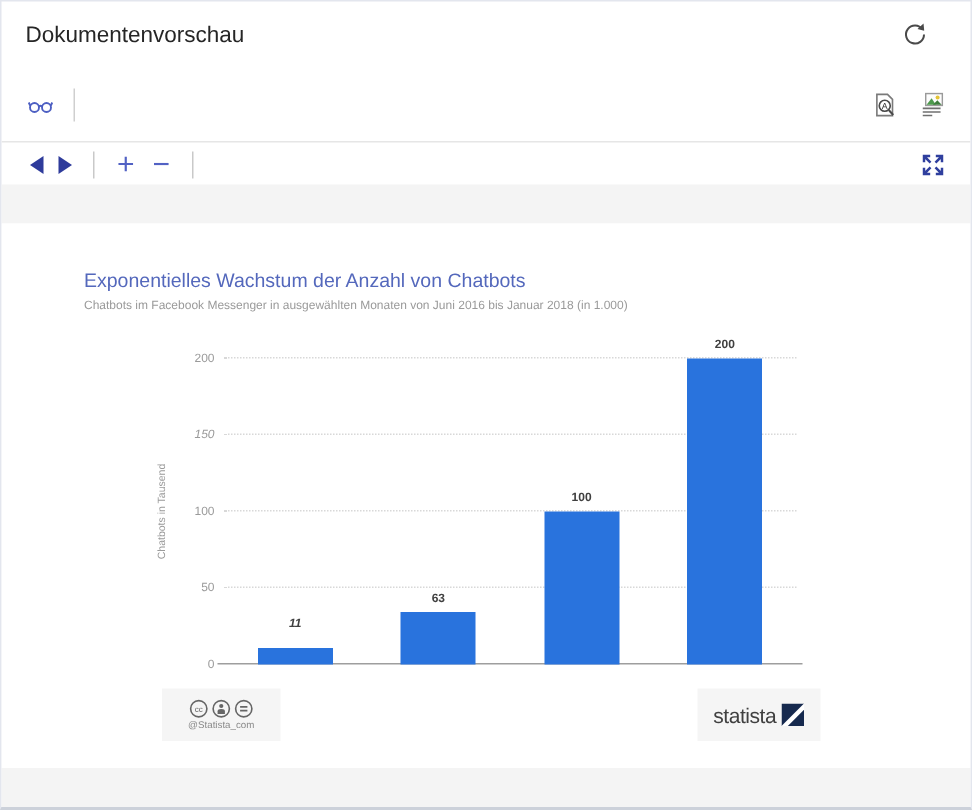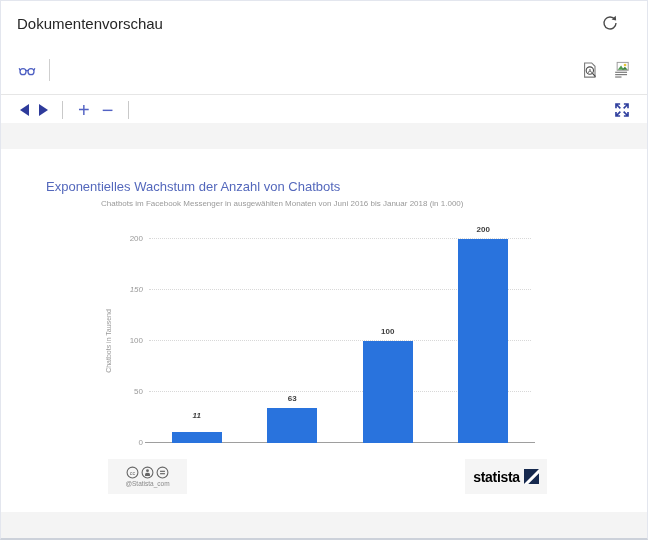--- a/index.html
+++ b/index.html
@@ -22,41 +22,41 @@
   .tri{display:inline-block;width:0;height:0;}
   .tri-left{border-top:6px solid transparent;border-bottom:6px solid transparent;border-right:9px solid #2e3b9b;}
   .tri-right{border-top:6px solid transparent;border-bottom:6px solid transparent;border-left:9px solid #2e3b9b;}
   .pm-btn{background:none;border:none;cursor:pointer;color:#5262c4;font-size:20px;line-height:18px;
           font-family:"Liberation Sans",sans-serif;padding:0 6px;font-weight:400;}
   
   .band-top{position:absolute;left:0;top:122px;right:0;height:26px;background:#f4f4f4;}
   .band-bottom{position:absolute;left:0;top:511px;right:0;bottom:0;background:#f4f4f4;}
   
   .page{position:absolute;left:0;top:148px;right:0;height:363px;background:#fff;}
-  .chart-title{position:absolute;left:45px;top:30px;font-size:13px;color:#5468bc;text-align:center;}
-  .chart-subtitle{position:absolute;left:55px;top:50px;font-size:8px;color:#9a9a9a;margin-left:45px;}
+  .chart-title{position:absolute;left:55px;top:30px;font-size:13px;color:#5468bc;text-align:center;}
+  .chart-subtitle{position:absolute;left:55px;top:50px;font-size:8px;color:#9a9a9a;}
   .ylabel{position:absolute;left:104px;top:294px;width:204px;height:10px;transform:rotate(-90deg);
           transform-origin:top left;text-align:center;font-size:7px;color:#9a9a9a;}
   .yticks{position:absolute;left:114px;top:90px;width:28px;height:204px;}
   .ytick{position:absolute;right:0;font-size:8px;color:#9a9a9a;line-height:8px;}
   .plot{position:absolute;left:148px;top:90px;width:382px;height:204px;}
   .gridline{position:absolute;left:0;width:100%;height:0;border-top:1px dotted #d8d8d8;}
   .axis{position:absolute;left:-4px;bottom:0;width:calc(100% + 8px);height:1px;background:#9e9e9e;}
   .bar{position:absolute;bottom:0;width:50px;}
   .vlabel{position:absolute;text-align:center;font-size:8px;font-weight:bold;color:#404040;}
   .xlabels{position:absolute;left:148px;top:301px;width:382px;display:flex;}
   .xlabel{flex:1;text-align:center;font-size:8.5px;color:#9a9a9a;}
   
   .cc-badge{position:absolute;left:107px;top:310px;width:79px;height:35px;background:#f5f5f5;
             display:flex;flex-direction:column;align-items:center;justify-content:center;gap:1px;}
   .cc-icons{display:flex;gap:2px;}
   .cc-handle{font-size:6.5px;color:#8a8a8a;}
   .statista-badge{position:absolute;left:464px;top:310px;width:82px;height:35px;background:#f5f5f5;
                   display:flex;align-items:center;justify-content:center;gap:4px;}
-  .brand-text{font-size:14px;font-weight:bold;color:#000000;letter-spacing:-0.3px;}
+  .brand-text{font-size:14px;font-weight:normal;color:#404040;letter-spacing:-0.3px;}
 </style>
 </head>
 <body>
 
 <div class="window">
 
   <div class="header">
     <span class="title">Dokumentenvorschau</span>
     <button class="icon-btn">
       <svg width="18" height="18" viewBox="0 0 24 24">

